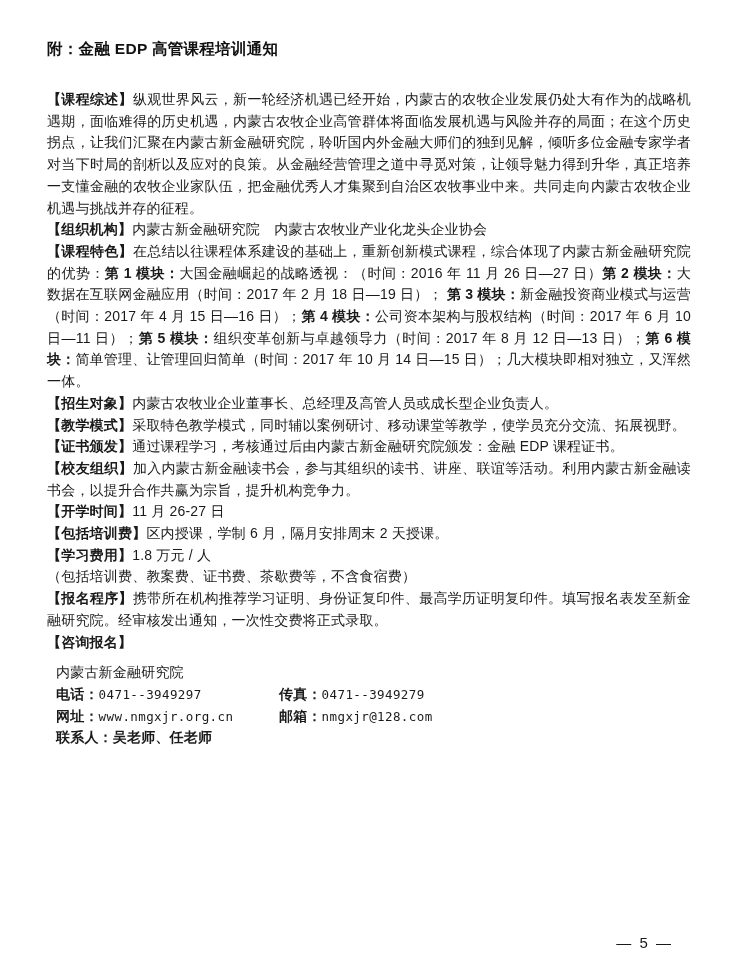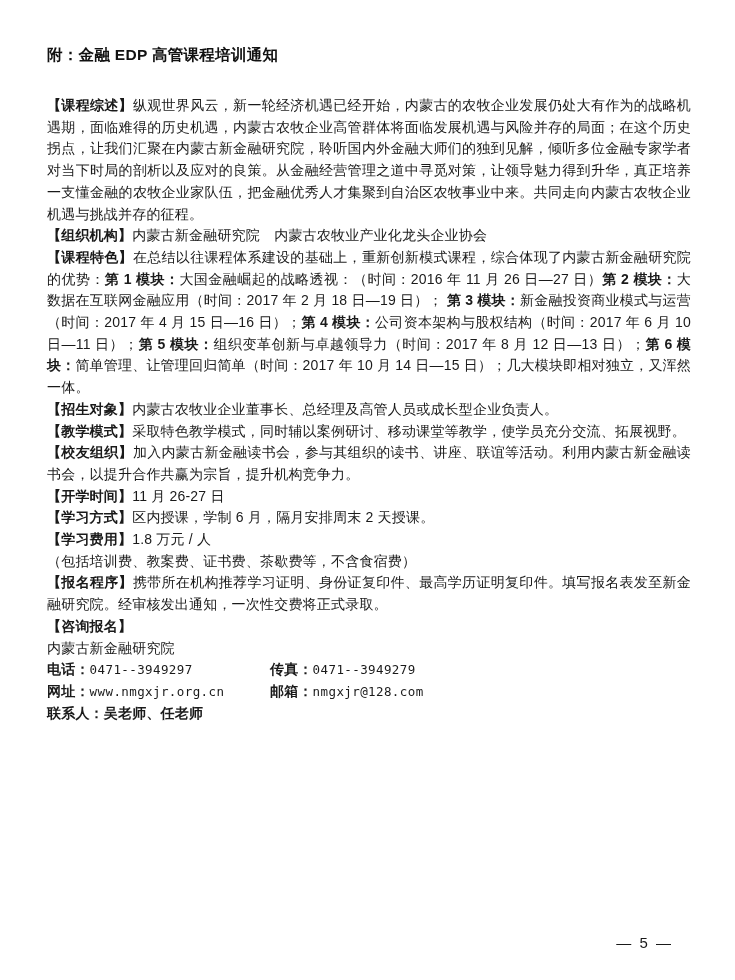--- a/index.html
+++ b/index.html
@@ -8,21 +8,21 @@
     width: 735px;
     height: 980px;
     background: #ffffff;
     font-family: "Liberation Sans", sans-serif;
     color: #1a1a1a;
     overflow: hidden;
   }
   .content {
     position: absolute;
     left: 47px;
-    top: 45px;
+    top: 39px;
     width: 644px;
   }
   .title {
     font-size: 15.5px;
     font-weight: bold;
     margin: 0 0 29px 0;
     letter-spacing: 0.3px;
     color: #111;
   }
   .para {
@@ -32,21 +32,21 @@
     text-align: justify;
     letter-spacing: 0.2px;
   }
   .b { font-weight: bold; }
   .mono {
     font-family: "DejaVu Sans Mono", monospace;
     font-size: 12.5px;
     letter-spacing: 0.4px;
     text-align: center;
   }
-  .contact-block { margin: 0; }
+  .contact-block { margin: 9px; }
   .contact-block .para { text-align: left; }
   .block2 { margin-top: 25px; }
   .col1 { display: inline-block; width: 223px; }
   .page-number {
     position: absolute;
     top: 934px;
     right: 62px;
     font-size: 15px;
     letter-spacing: 2px;
     color: #1a1a1a;
@@ -59,23 +59,24 @@
   <div class="content">
 
     <h1 class="title">附：金融 EDP 高管课程培训通知</h1>
 
     <div id="sections">
         <p class="para"><span class="b">【课程综述】</span><span>纵观世界风云，新一轮经济机遇已经开始，内蒙古的农牧企业发展仍处大有作为的战略机遇期，面临难得的历史机遇，内蒙古农牧企业高管群体将面临发展机遇与风险并存的局面；在这个历史拐点，让我们汇聚在内蒙古新金融研究院，聆听国内外金融大师们的独到见解，倾听多位金融专家学者对当下时局的剖析以及应对的良策。从金融经营管理之道中寻觅对策，让领导魅力得到升华，真正培养一支懂金融的农牧企业家队伍，把金融优秀人才集聚到自治区农牧事业中来。共同走向内蒙古农牧企业机遇与挑战并存的征程。</span></p>
         <p class="para"><span class="b">【组织机构】</span><span>内蒙古新金融研究院　内蒙古农牧业产业化龙头企业协会</span></p>
         <p class="para"><span class="b">【课程特色】</span><span>在总结以往课程体系建设的基础上，重新创新模式课程，综合体现了内蒙古新金融研究院的优势：</span><span class="b">第 1 模块：</span><span>大国金融崛起的战略透视：（时间：2016 年 11 月 26 日—27 日）</span><span class="b">第 2 模块：</span><span>大数据在互联网金融应用（时间：2017 年 2 月 18 日—19 日）； </span><span class="b">第 3 模块：</span><span>新金融投资商业模式与运营（时间：2017 年 4 月 15 日—16 日）；</span><span class="b">第 4 模块：</span><span>公司资本架构与股权结构（时间：2017 年 6 月 10 日—11 日）；</span><span class="b">第 5 模块：</span><span>组织变革创新与卓越领导力（时间：2017 年 8 月 12 日—13 日）；</span><span class="b">第 6 模块：</span><span>简单管理、让管理回归简单（时间：2017 年 10 月 14 日—15 日）；几大模块即相对独立，又浑然一体。</span></p>
         <p class="para"><span class="b">【招生对象】</span><span>内蒙古农牧业企业董事长、总经理及高管人员或成长型企业负责人。</span></p>
         <p class="para"><span class="b">【教学模式】</span><span>采取特色教学模式，同时辅以案例研讨、移动课堂等教学，使学员充分交流、拓展视野。</span></p>
+        <p class="para"><span class="b">【证书颁发】</span><span>通过课程学习，考核通过后由内蒙古新金融研究院颁发：金融 EDP 课程证书。</span></p>
         <p class="para"><span class="b">【校友组织】</span><span>加入内蒙古新金融读书会，参与其组织的读书、讲座、联谊等活动。利用内蒙古新金融读书会，以提升合作共赢为宗旨，提升机构竞争力。</span></p>
         <p class="para"><span class="b">【开学时间】</span><span>11 月 26-27 日</span></p>
-        <p class="para"><span class="b">【学习方式】</span><span>区内授课，学制 6 月，隔月安排周末 2 天授课。</span></p>
+        <p class="para"><span class="b">【包括培训费】</span><span>区内授课，学制 6 月，隔月安排周末 2 天授课。</span></p>
         <p class="para"><span class="b">【学习费用】</span><span>1.8 万元 / 人</span></p>
         <p class="para"><span>（包括培训费、教案费、证书费、茶歇费等，不含食宿费）</span></p>
         <p class="para"><span class="b">【报名程序】</span><span>携带所在机构推荐学习证明、身份证复印件、最高学历证明复印件。填写报名表发至新金融研究院。经审核发出通知，一次性交费将正式录取。</span></p>
         <p class="para"><span class="b">【咨询报名】</span></p>
       </div>
 
     <div class="contact-block">
       <p class="para">内蒙古新金融研究院</p>
       <p class="para">
         <span class="col1"><span class="b">电话：</span><span class="mono">0471--3949297</span></span><span><span class="b">传真：</span><span class="mono">0471--3949279</span></span>

